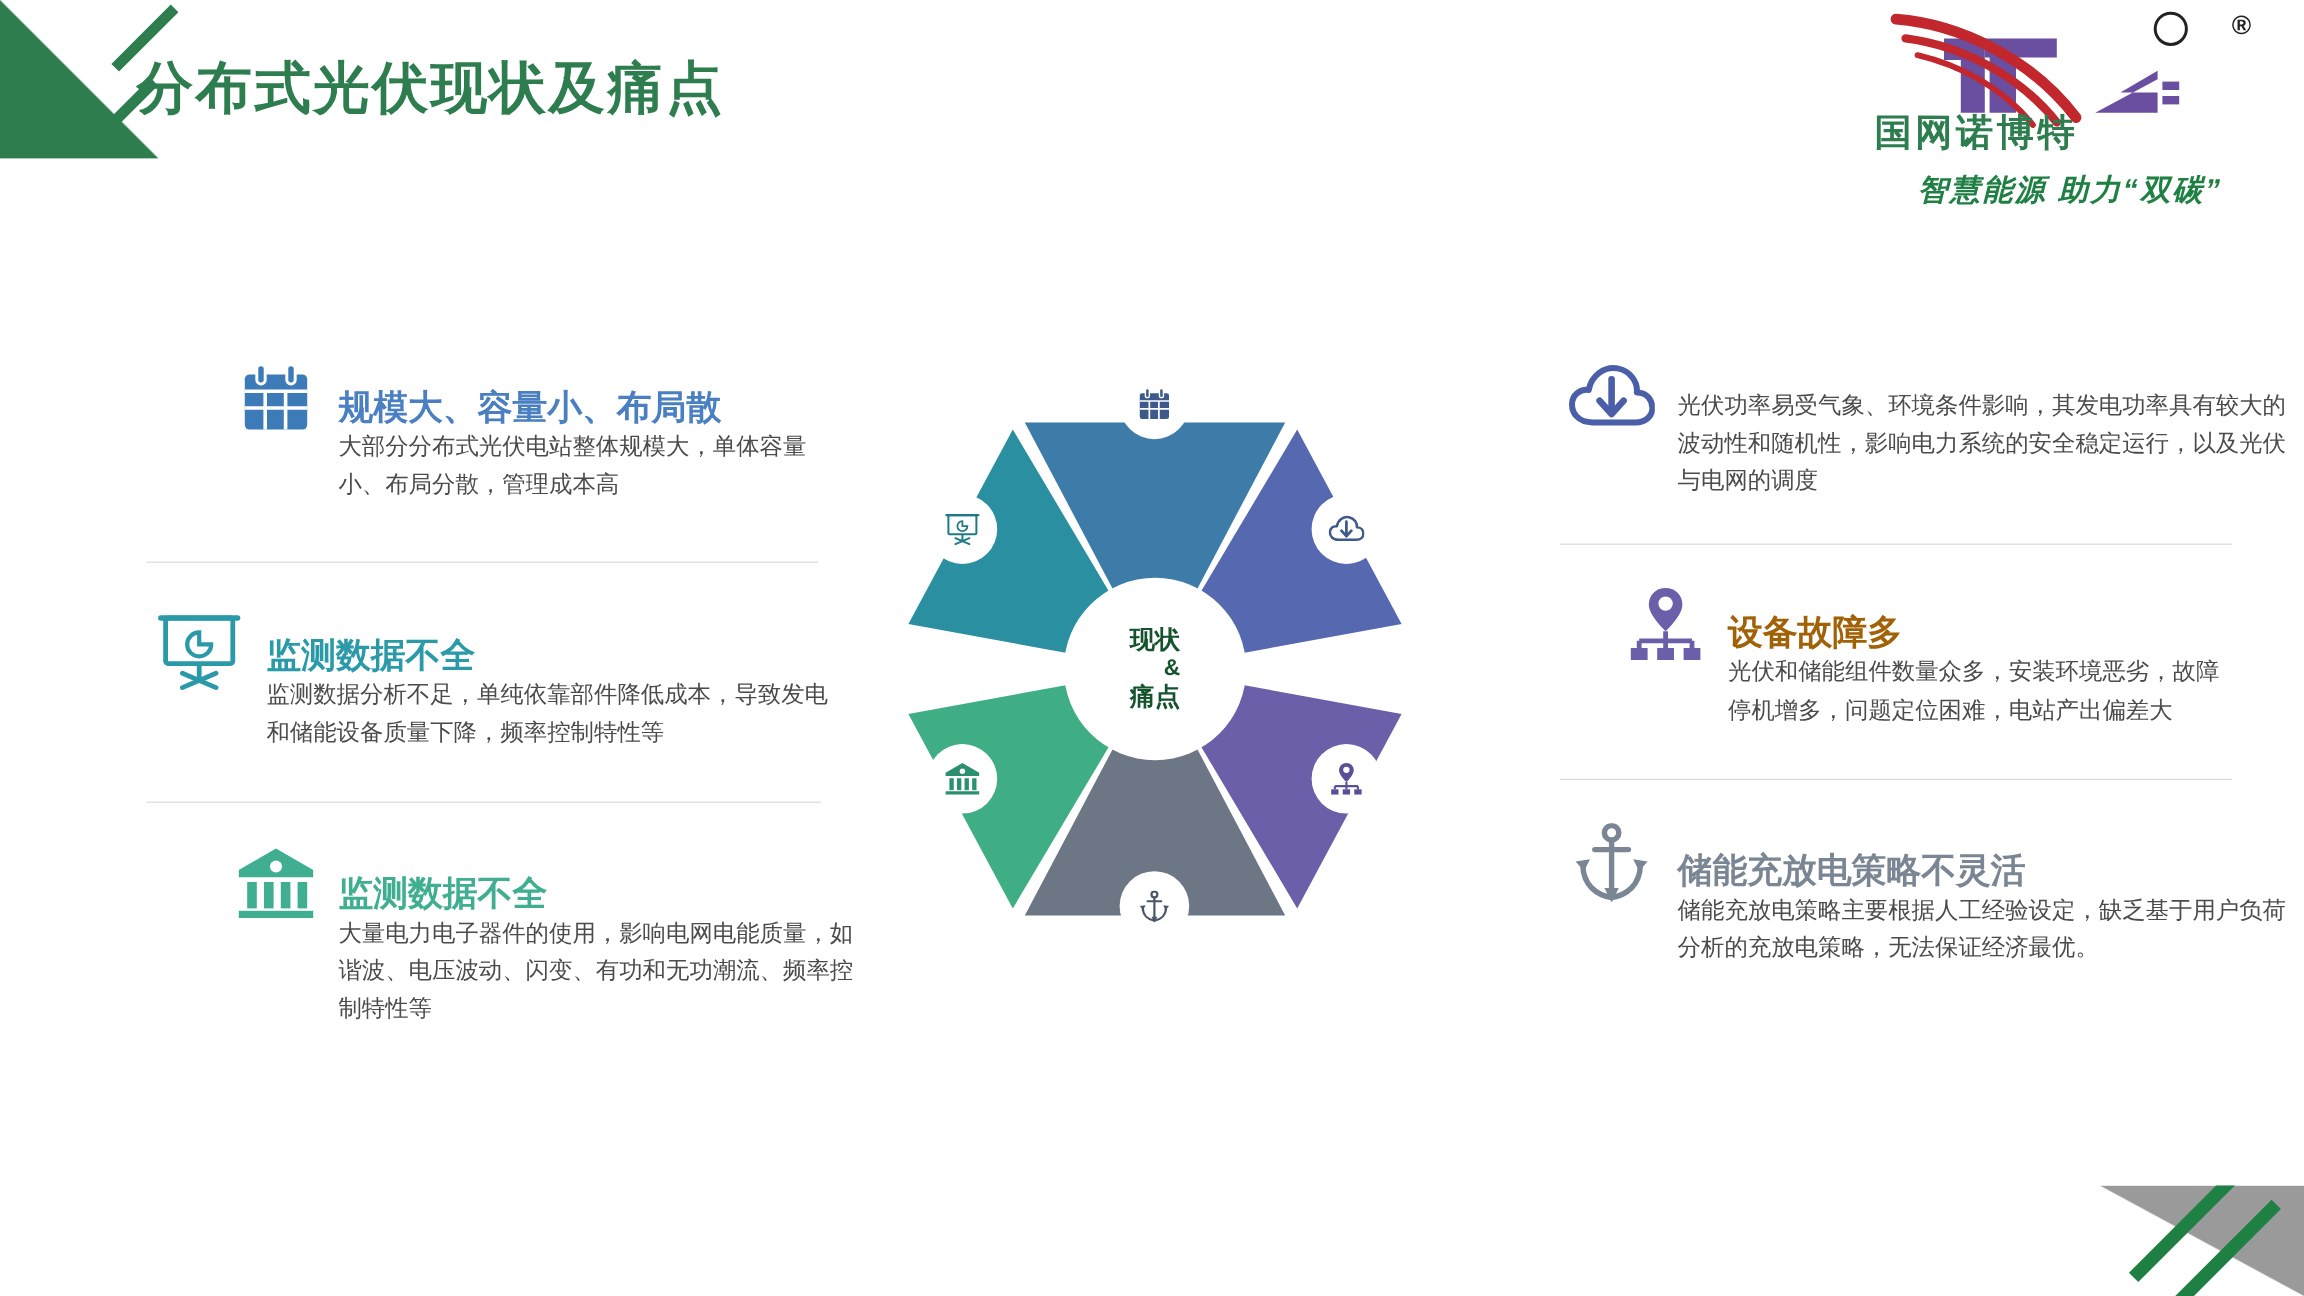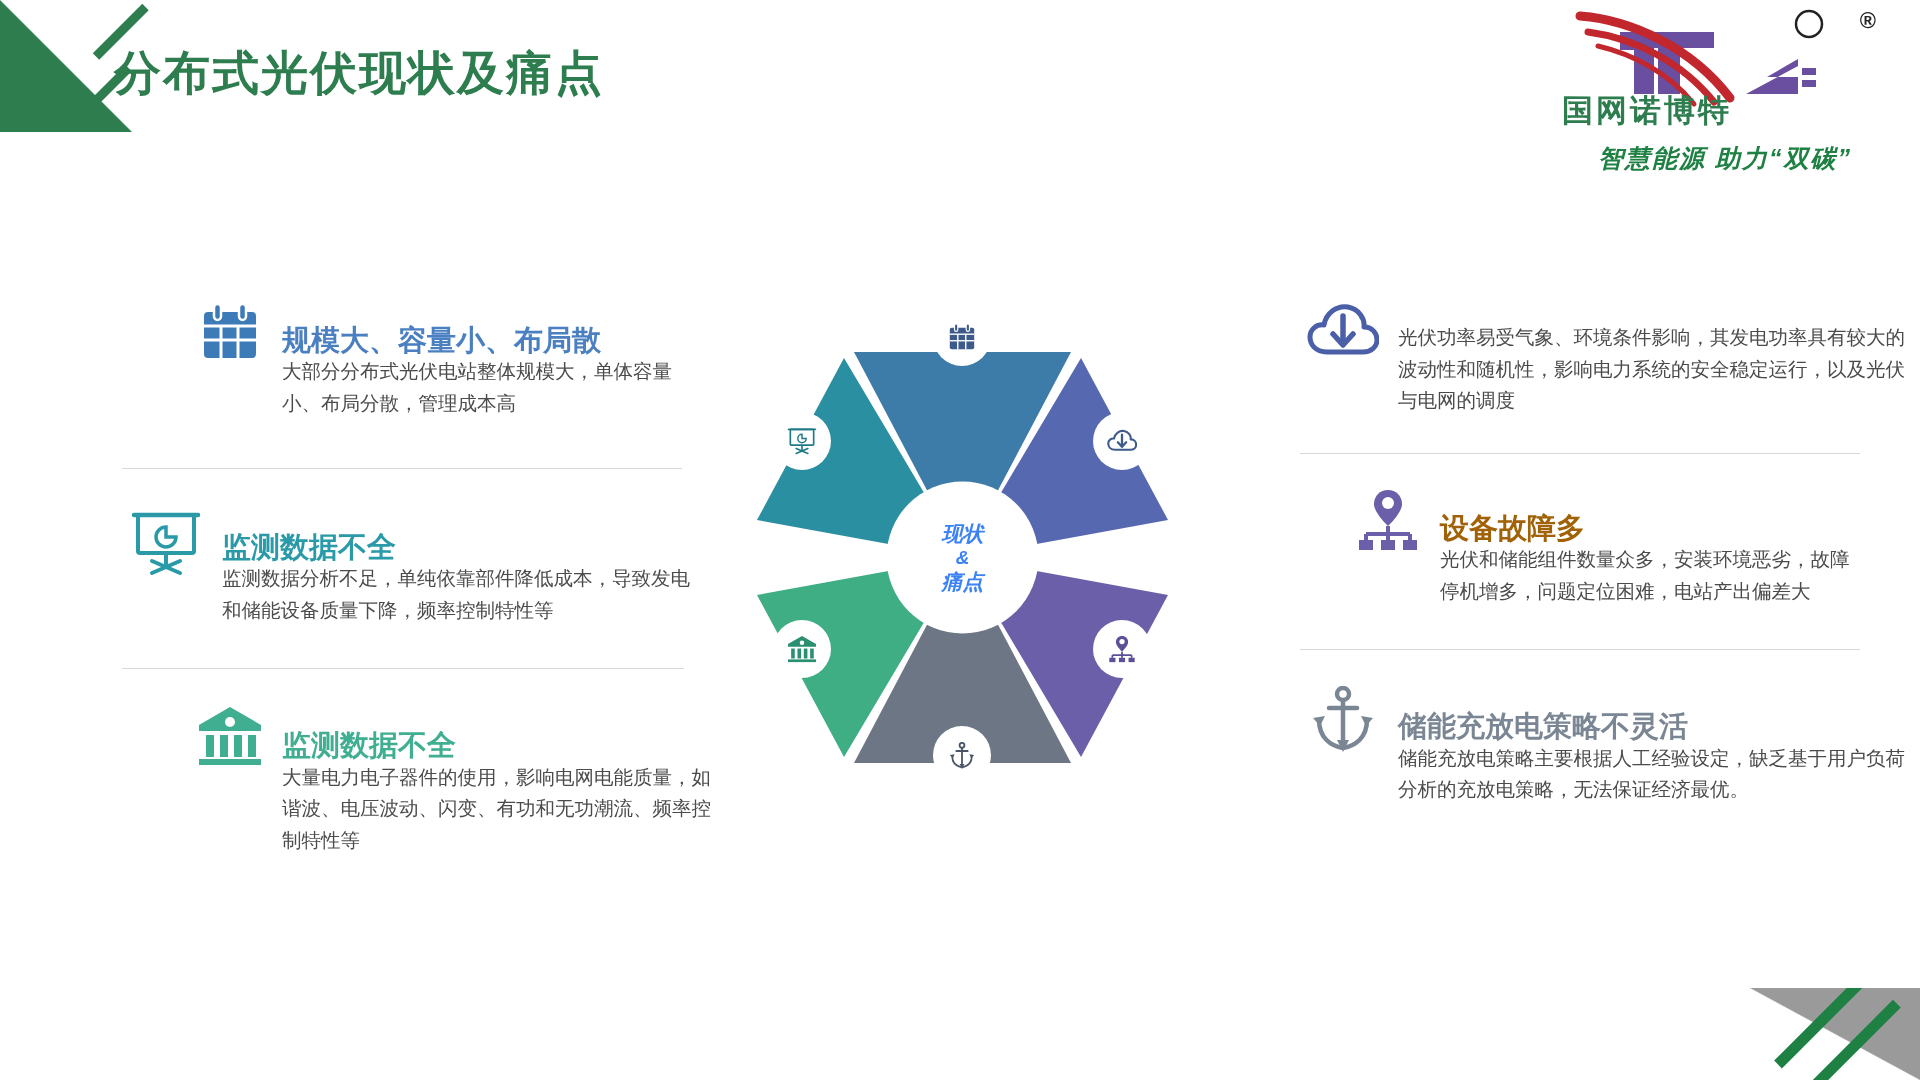--- a/index.html
+++ b/index.html
@@ -90,22 +90,22 @@
   #right-item-3{padding-left:0px;}
   #right-item-3 .icon-wrap{width:110px;}
 
   
   #hex-wheel{
     position:absolute;left:735px;top:330px;width:455px;height:455px;
   }
   #hex-wheel svg{display:block;}
   #hex-center-label{
     position:absolute;left:50%;top:50%;transform:translate(-50%,-50%);
-    text-align:center;color:#3b82f6;font-weight:700;line-height:1.22;
-    font-size:21px;white-space:nowrap;font-style:italic;
+    text-align:right;color:#14532d;font-weight:700;line-height:1.22;
+    font-size:21px;white-space:nowrap;
   }
   #hex-center-label .amp{font-size:19px;font-weight:700;}
   .hex-badge{
     position:absolute;width:58px;height:58px;border-radius:50%;
     background:#ffffff;display:flex;align-items:center;justify-content:center;
   }
 </style>
 </head>
 <body>
 

